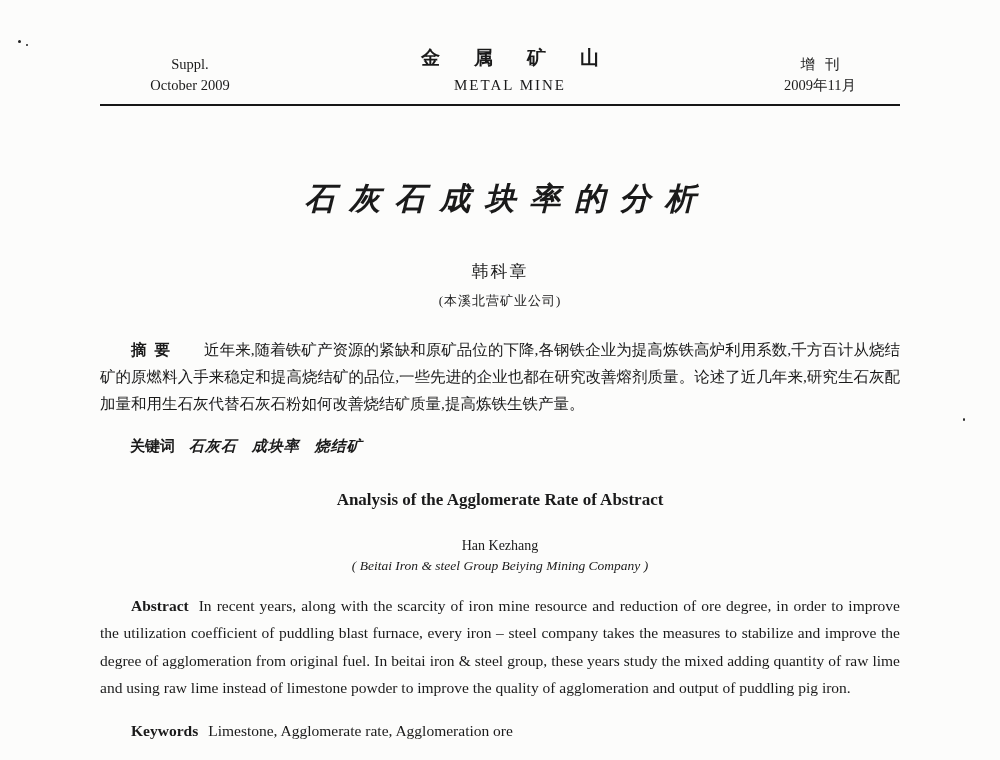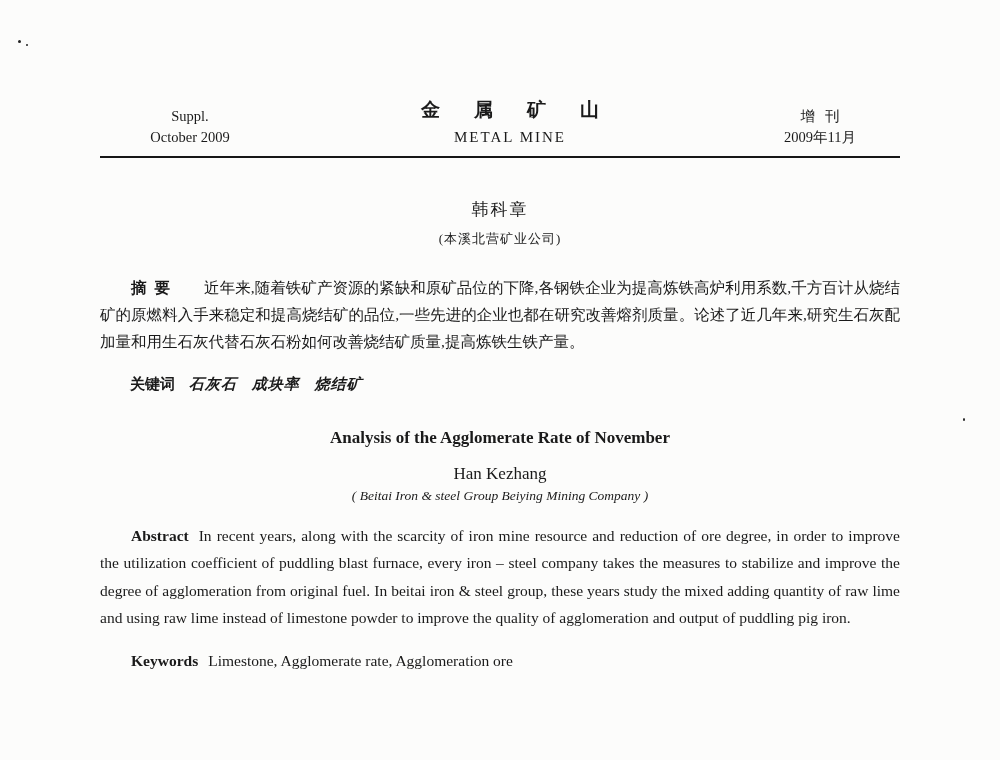--- a/index.html
+++ b/index.html
@@ -20,21 +20,21 @@
     position: absolute;
     left: 100px;
     top: 0;
     width: 800px;
   }
   
   .journal-header {
     display: flex;
     justify-content: space-between;
     align-items: flex-end;
-    padding-top: 96px;
+    padding-top: 44px;
     padding-bottom: 8px;
     border-bottom: 2.5px solid #161616;
   }
   .jh-col { text-align: center; line-height: 1.45; }
   .jh-left  { width: 180px; font-size: 14.5px; }
   .jh-center{ flex: 1; }
   .jh-right { width: 160px; font-size: 14.5px; }
   .jh-cn-title {
     font-size: 19px;
     letter-spacing: 34px;
@@ -86,23 +86,23 @@
   .cn-keywords .label { font-weight: bold; margin-right: 14px; }
   .cn-keywords .terms { font-style: italic; font-weight: bold; letter-spacing: 1px; word-spacing: 10px; }
   
   .en-title {
     margin-top: 30px;
     text-align: center;
     font-size: 17px;
     font-weight: bold;
   }
   .en-author {
-    margin-top: 16px;
+    margin-top: 28px;
     text-align: center;
-    font-size: 17px;
+    font-size: 14px;
   }
   .en-affiliation {
     margin-top: 4px;
     text-align: center;
     font-size: 13.5px;
     font-style: italic;
   }
   .en-abstract {
     margin-top: 18px;
     font-size: 15.5px;
@@ -141,28 +141,29 @@
       <div class="jh-col jh-center">
         <div class="jh-cn-title">金属矿山</div>
         <div class="jh-en-title">METAL MINE</div>
       </div>
       <div class="jh-col jh-right">
         <div class="jh-right-top">增刊</div>
         <div>2009年11月</div>
       </div>
     </div>
 
+    <div class="cn-title">石灰石成块率的分析</div>
     <div class="cn-author">韩科章</div>
     <div class="cn-affiliation">(本溪北营矿业公司)</div>
 
     <p class="cn-abstract"><span class="label">摘要</span><span>近年来,随着铁矿产资源的紧缺和原矿品位的下降,各钢铁企业为提高炼铁高炉利用系数,千方百计从烧结矿的原燃料入手来稳定和提高烧结矿的品位,一些先进的企业也都在研究改善熔剂质量。论述了近几年来,研究生石灰配加量和用生石灰代替石灰石粉如何改善烧结矿质量,提高炼铁生铁产量。</span></p>
 
     <p class="cn-keywords"><span class="label">关键词</span><span class="terms">石灰石 成块率 烧结矿</span></p>
 
-    <div class="en-title">Analysis of the Agglomerate Rate of November</div>
+    <div class="en-title">Analysis of the Agglomerate Rate of Abstract</div>
     <div class="en-author">Han Kezhang</div>
     <div class="en-affiliation">( Beitai Iron &amp; steel Group Beiying Mining Company )</div>
 
     <p class="en-abstract"><span class="label">Abstract</span><span>In recent years, along with the scarcity of iron mine resource and reduction of ore degree, in order to improve the utilization coefficient of puddling blast furnace, every iron – steel company takes the measures to stabilize and improve the degree of agglomeration from original fuel. In beitai iron &amp; steel group, these years study the mixed adding quantity of raw lime and using raw lime instead of limestone powder to improve the quality of agglomeration and output of puddling pig iron.</span></p>
 
     <p class="en-keywords"><span class="label">Keywords</span><span>Limestone, Agglomerate rate, Agglomeration ore</span></p>
 
   </div>
 </div>
 

